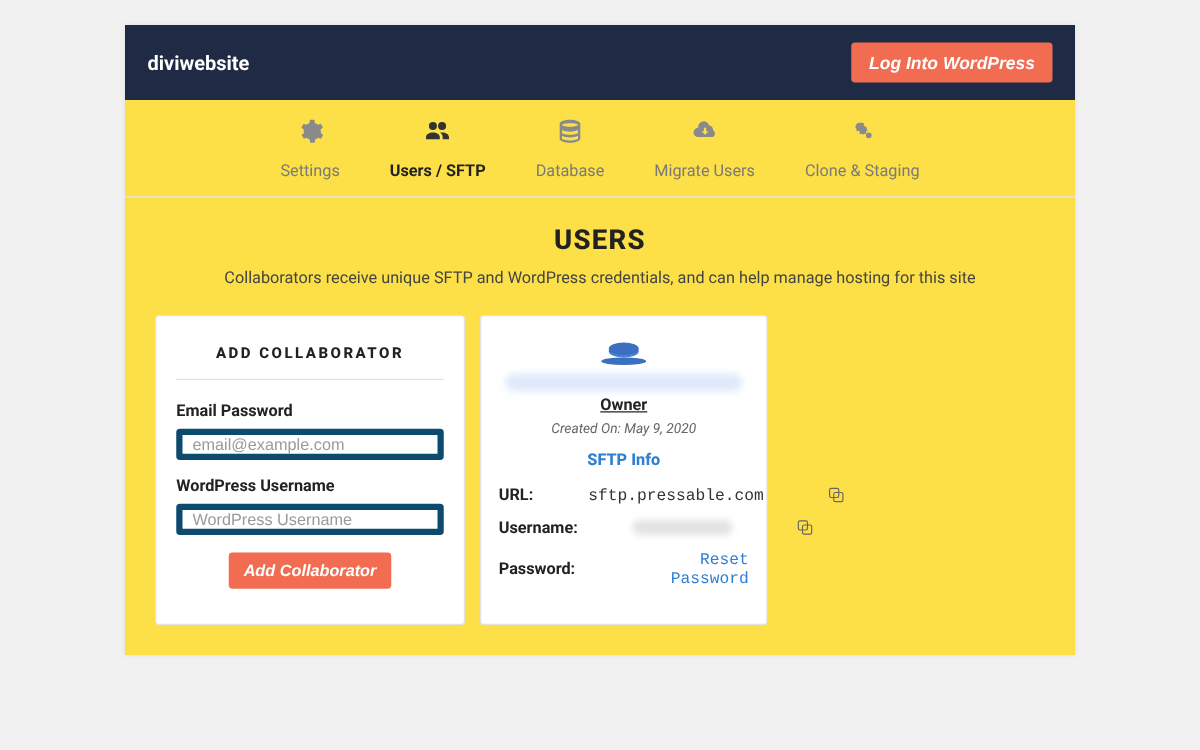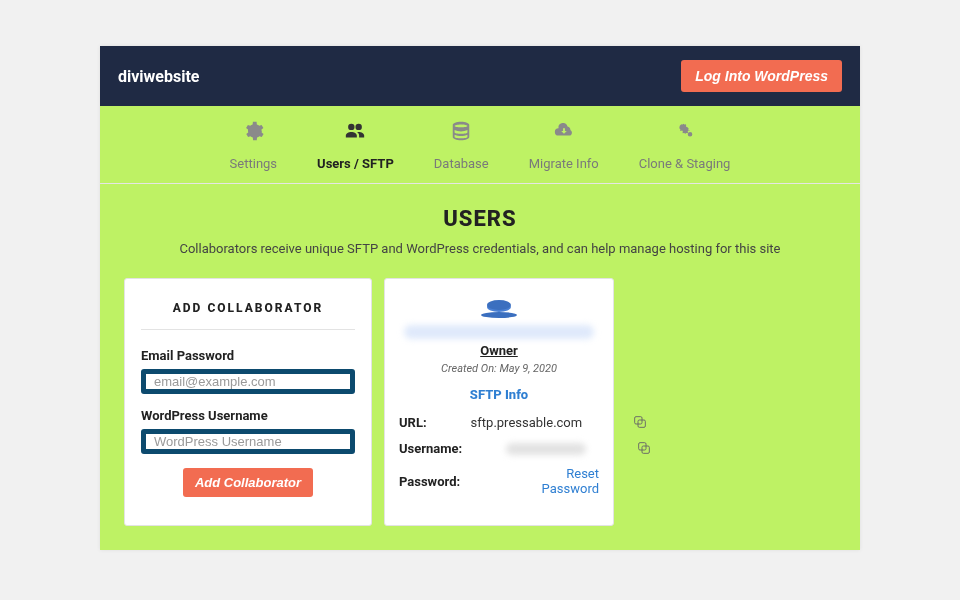--- a/index.html
+++ b/index.html
@@ -1,18 +1,18 @@
 <!DOCTYPE html>
 <html><head>
   <meta charset="utf-8">
   <style>
     * { margin: 0; padding: 0; box-sizing: border-box; }
     body { font-family: -apple-system, "Segoe UI", Roboto, Arial, sans-serif; background: #f1f1f1; color: #333; }
     .page { width: 960px; height: 600px; margin: 0 auto; background: #f1f1f1; padding: 20px 100px; }
-    .shell { background: #bef264; box-shadow: 0 0 4px rgba(0,0,0,.08); margin-top: 26px; }
+    .shell { background: #fde047; box-shadow: 0 0 4px rgba(0,0,0,.08); }
     .topbar { background: #1f2a44; color: #fff; display: flex; justify-content: space-between; align-items: center; padding: 14px 18px; }
     .topbar-title { font-weight: 700; font-size: 16px; }
     .btn { display: inline-block; border: none; border-radius: 3px; font-weight: 700; cursor: pointer; font-style: italic; }
     .btn-orange { background: #f26c51; color: #fff; padding: 8px 14px; font-size: 14px; }
     .btn-orange-sm { background: #f26c51; color: #fff; padding: 7px 12px; font-size: 13px; }
     .tabbar { display: flex; justify-content: center; gap: 40px; padding: 14px 0 12px; border-bottom: 1px solid #e5e5e5; }
     .tabitem { display: flex; flex-direction: column; align-items: center; gap: 14px; color: #7a7a7a; cursor: pointer; font-size: 13px; }
     .tabitem.active { color: #222; font-weight: 700; }
     .tabicon { width: 22px; height: 22px; display: flex; align-items: center; justify-content: center; }
     .tabicon svg { width: 22px; height: 22px; fill: #8a8a8a; }
@@ -28,21 +28,21 @@
     .input::placeholder { color: #9a9a9a; }
     .center { text-align: center; }
     .card-owner { width: 230px; padding: 16px 14px 18px; text-align: center; }
     .hat { width: 40px; height: 24px; margin: 0 auto 6px; }
     .blur-strip { height: 14px; width: 190px; margin: 0 auto 4px; background: #dfe9fb; border-radius: 7px; filter: blur(3px); }
     .owner-role { font-size: 13px; font-weight: 700; color: #222; text-decoration: underline; }
     .created { font-size: 11px; font-style: italic; color: #666; margin: 4px 0 12px; }
     .sftp-heading { font-size: 13px; font-weight: 800; color: #2f7fd2; margin-bottom: 12px; }
     .kv { display: flex; justify-content: space-between; align-items: center; text-align: left; font-size: 13px; margin-bottom: 10px; gap: 44px; }
     .kv .klabel { font-weight: 700; color: #222; width: 80px; }
-    .kv .val { flex: 1; text-align: right; color: #333; }
+    .kv .val { flex: 1; text-align: right; color: #333; font-family: Liberation Mono, monospace; }
     .copy { width: 16px; height: 16px; margin-left: 6px; cursor: pointer; flex-shrink: 0; }
     .copy svg { width: 16px; height: 16px; stroke: #666; fill: none; stroke-width: 1.4; }
     .blur-user { display: inline-block; width: 80px; height: 12px; background: #e2e2e2; border-radius: 6px; filter: blur(3px); vertical-align: middle; }
     .link { color: #2f7fd2; cursor: pointer; }
   </style>
 </head>
 <body>
 
 <div class="page">
   <div class="shell">
@@ -76,21 +76,21 @@
             </svg>
         </span>
         <span>Database</span>
       </div>
       <div class="tabitem">
         <span class="tabicon">
           <svg viewBox="0 0 24 24">
               <path d="M19 11a4 4 0 00-3.2-3.92A5 5 0 006 9a4 4 0 000 8h13a3.5 3.5 0 000-6zM12 15l-3-3h2V9h2v3h2l-3 3z"></path>
             </svg>
         </span>
-        <span>Migrate Info</span>
+        <span>Migrate Users</span>
       </div>
       <div class="tabitem">
         <span class="tabicon">
           <svg viewBox="0 0 24 24">
               <path d="M9 5a3 3 0 100 6 3 3 0 000-6zm8.5 8a2.5 2.5 0 100 5 2.5 2.5 0 000-5zM15 8a1 1 0 01-.8-.4l-1-.2-.2-1a1 1 0 01.4-.8l-.5-1-1 .3a1 1 0 01-.9-.2l-.7-.7-.7.7a1 1 0 01-.9.2l-1-.3-.5 1a1 1 0 01.4.8l-.2 1-1 .2A1 1 0 016 8l-.3 1 1 .5a1 1 0 01.2.9l-.3 1 1 .5a1 1 0 01.8-.4l1 .2.2 1a1 1 0 01-.4.8l.5 1 1-.3a1 1 0 01.9.2l.7.7.7-.7a1 1 0 01.9-.2l1 .3.5-1a1 1 0 01-.4-.8l.2-1 1-.2a1 1 0 01.4.8l.3-1-1-.5a1 1 0 01-.2-.9l.3-1-1-.5z"></path>
             </svg>
         </span>
         <span>Clone &amp; Staging</span>
       </div>
     </div>

